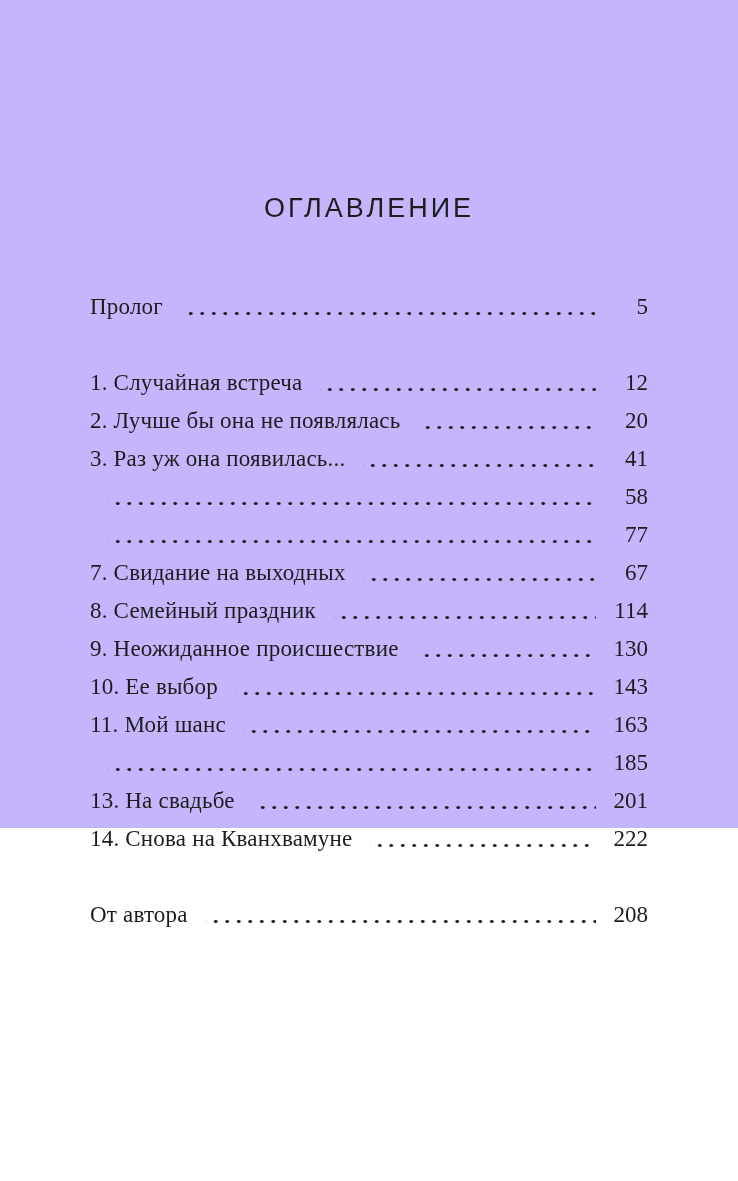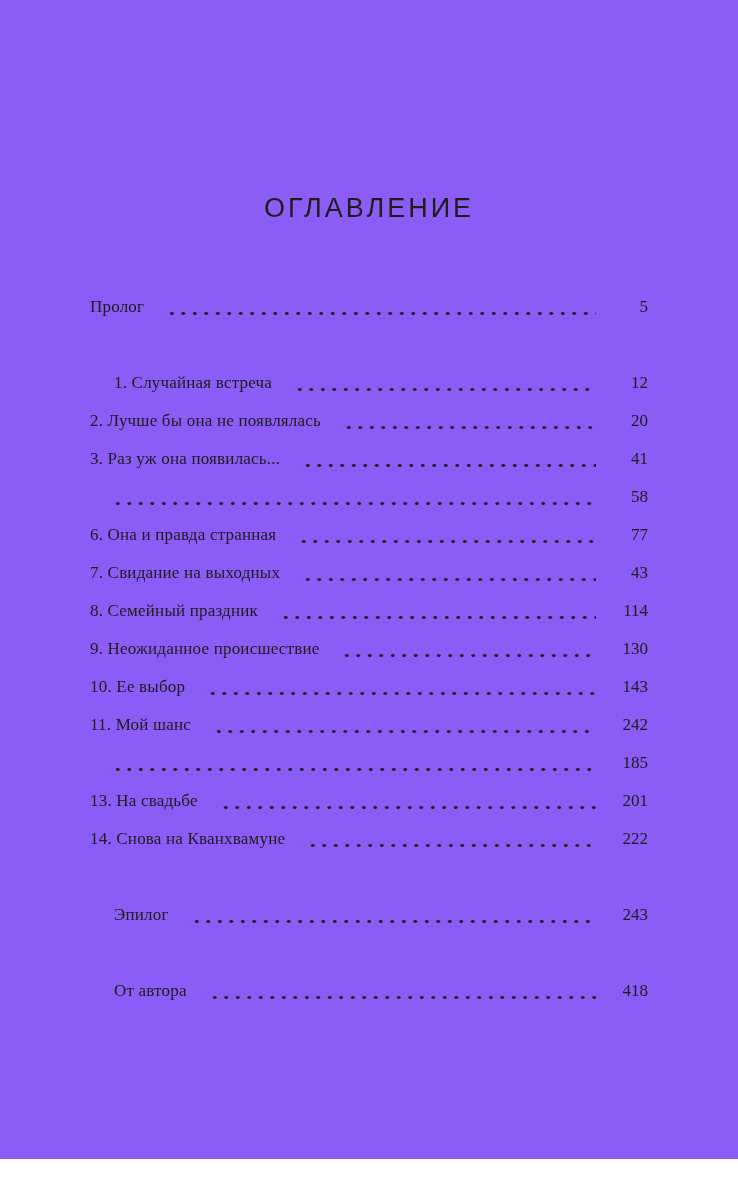--- a/index.html
+++ b/index.html
@@ -8,22 +8,22 @@
   }
   body {
     width: 738px;
     height: 1181px;
     background: #ffffff;
     overflow: hidden;
   }
   .book-page {
     position: relative;
     width: 738px;
-    height: 1159px;
-    background: #8b5cf6;
+    height: 828px;
+    background: #c4b5fd;
     color: #1d1d1b;
     font-family: "Liberation Serif", serif;
   }
   .toc-title {
     position: absolute;
     top: 193px;
     left: 0;
     width: 100%;
     margin: 0;
     text-align: center;
@@ -37,26 +37,25 @@
     position: absolute;
     left: 90px;
     top: 288px;
     width: 558px;
   }
   .toc-row {
     display: flex;
     align-items: baseline;
     height: 38px;
     line-height: 38px;
-    font-size: 17px;
+    font-size: 23px;
     white-space: nowrap;
   }
   .toc-row.gap {
     margin-top: 38px;
-    margin-left: 24px;
   }
   .toc-label {
     white-space: nowrap;
     letter-spacing: 0.2px;
   }
   .toc-dots {
     flex: 1;
     align-self: flex-start;
     height: 38px;
     margin: 0 12px 0 18px;
@@ -101,29 +100,28 @@
     <span class="toc-page">41</span>
   </div>
 
 
   <div class="toc-row">
     <span class="toc-dots"></span>
     <span class="toc-page">58</span>
   </div>
 
   <div class="toc-row">
-    <span class="toc-label">6. Она и правда странная</span>
     <span class="toc-dots"></span>
     <span class="toc-page">77</span>
   </div>
 
   <div class="toc-row">
     <span class="toc-label">7. Свидание на выходных</span>
     <span class="toc-dots"></span>
-    <span class="toc-page">43</span>
+    <span class="toc-page">67</span>
   </div>
 
   <div class="toc-row">
     <span class="toc-label">8. Семейный праздник</span>
     <span class="toc-dots"></span>
     <span class="toc-page">114</span>
   </div>
 
   <div class="toc-row">
     <span class="toc-label">9. Неожиданное происшествие</span>
@@ -133,45 +131,40 @@
 
   <div class="toc-row">
     <span class="toc-label">10. Ее выбор</span>
     <span class="toc-dots"></span>
     <span class="toc-page">143</span>
   </div>
 
   <div class="toc-row">
     <span class="toc-label">11. Мой шанс</span>
     <span class="toc-dots"></span>
-    <span class="toc-page">242</span>
+    <span class="toc-page">163</span>
   </div>
 
   <div class="toc-row">
     <span class="toc-dots"></span>
     <span class="toc-page">185</span>
   </div>
 
   <div class="toc-row">
     <span class="toc-label">13. На свадьбе</span>
     <span class="toc-dots"></span>
     <span class="toc-page">201</span>
   </div>
 
   <div class="toc-row">
     <span class="toc-label">14. Снова на Кванхвамуне</span>
     <span class="toc-dots"></span>
     <span class="toc-page">222</span>
   </div>
 
-  <div class="toc-row gap">
-    <span class="toc-label">Эпилог</span>
-    <span class="toc-dots"></span>
-    <span class="toc-page">243</span>
-  </div>
 
   <div class="toc-row gap">
     <span class="toc-label">От автора</span>
     <span class="toc-dots"></span>
-    <span class="toc-page">418</span>
+    <span class="toc-page">208</span>
   </div>
 </div>
 </div>
 
 </body></html>

